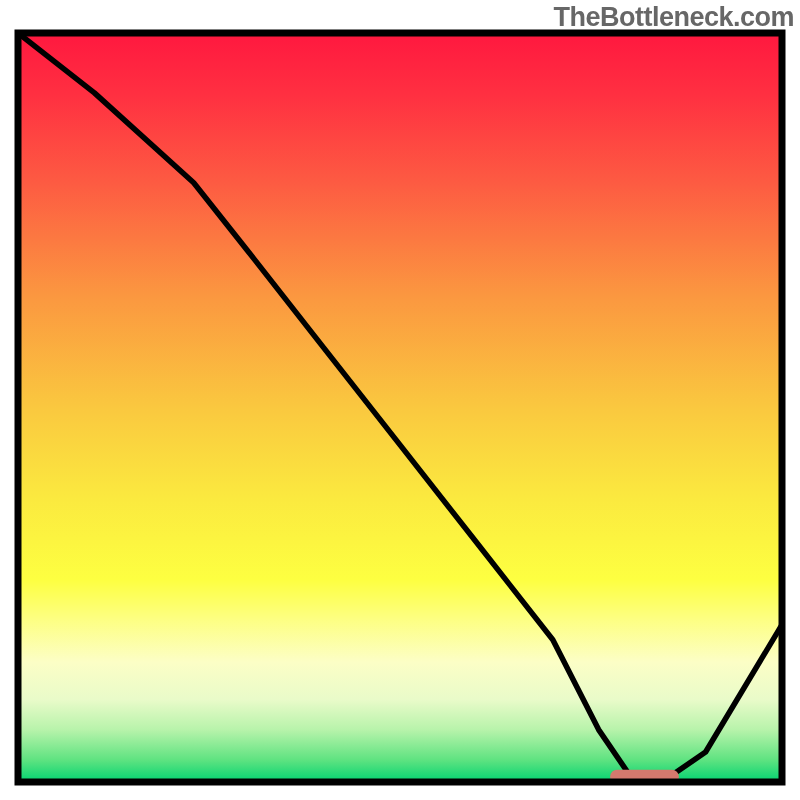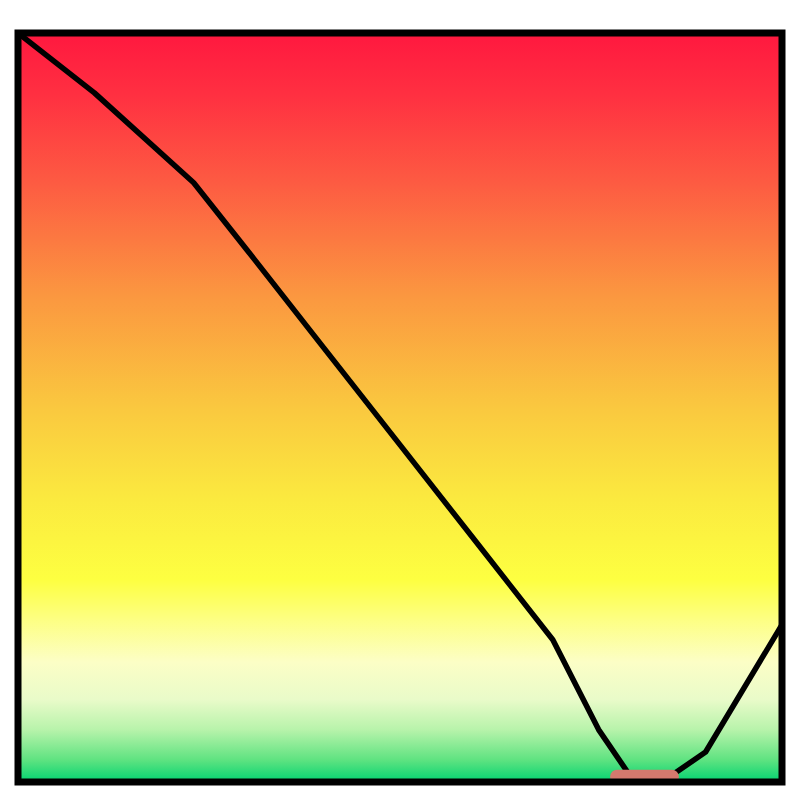--- a/index.html
+++ b/index.html
@@ -47,20 +47,21 @@
     stroke-linecap: round;
   }
   .marker {
     fill: #D5796E;
   }
 </style>
 </head>
 <body>
 
 <div class="chart-container">
+  <div class="watermark">TheBottleneck.com</div>
 
   <svg class="plot" viewBox="0 0 800 800">
     <defs>
       <linearGradient id="bgGrad" x1="0" y1="0" x2="0" y2="1">
           <stop offset="0.00%" stop-color="#FF183F"></stop>
           <stop offset="8.00%" stop-color="#FF2F41"></stop>
           <stop offset="20.00%" stop-color="#FD5B42"></stop>
           <stop offset="35.00%" stop-color="#FB9740"></stop>
           <stop offset="50.00%" stop-color="#FAC83F"></stop>
           <stop offset="62.00%" stop-color="#FBE93F"></stop>

